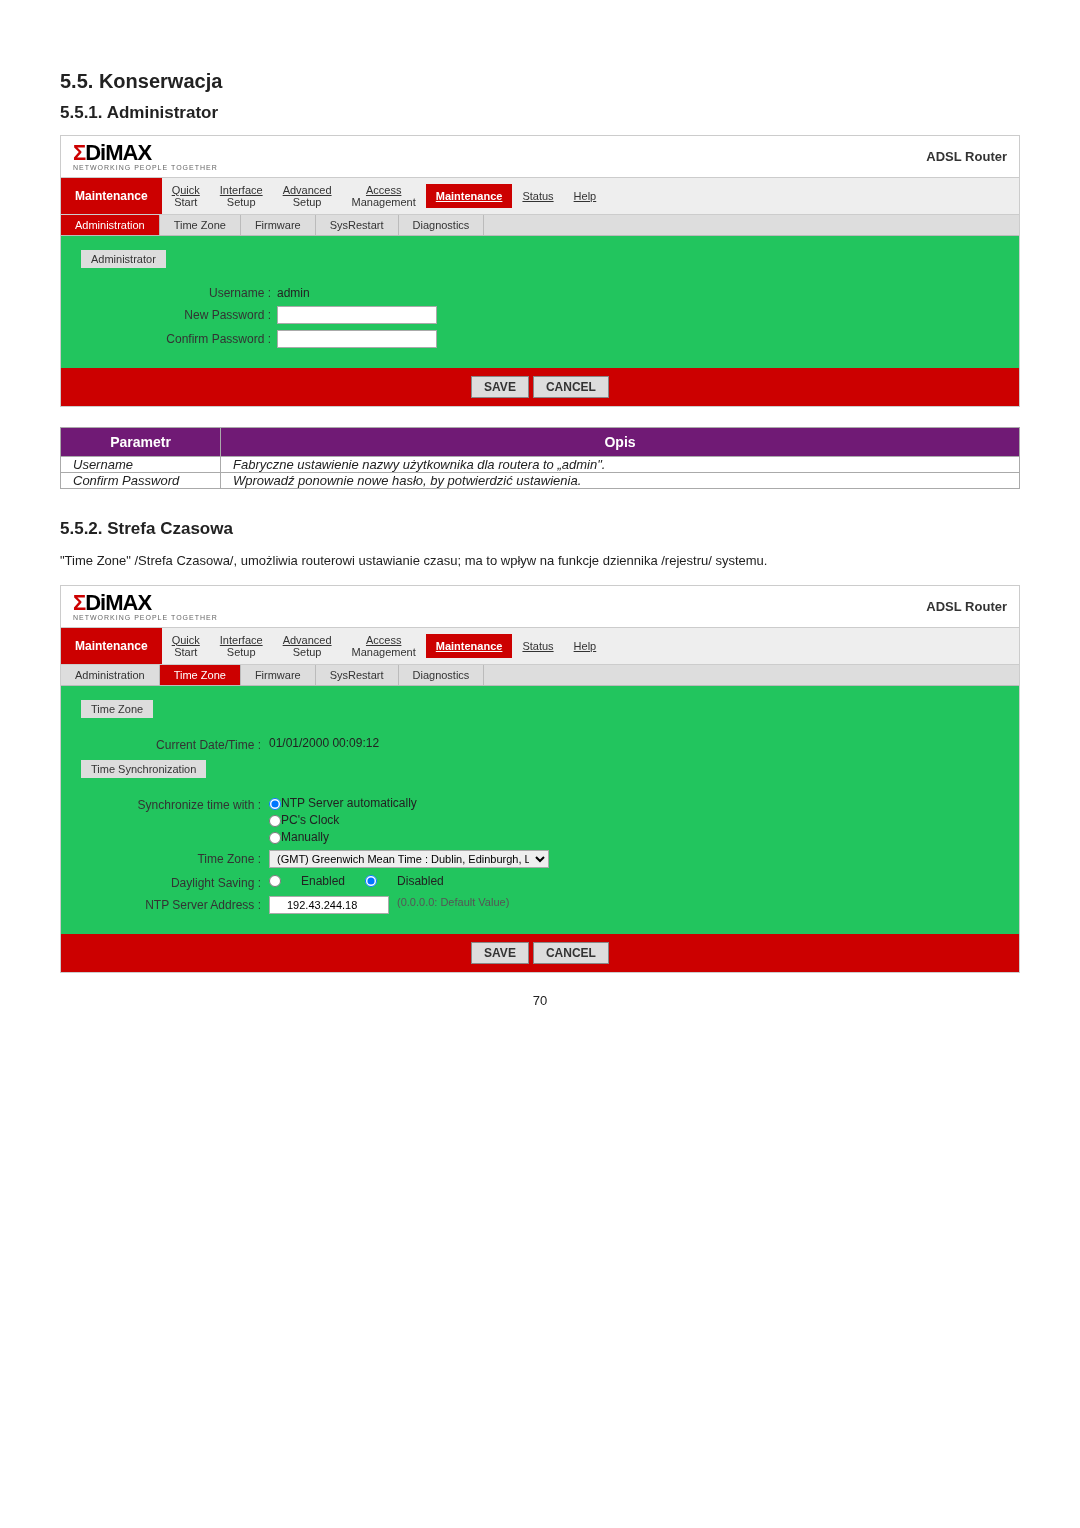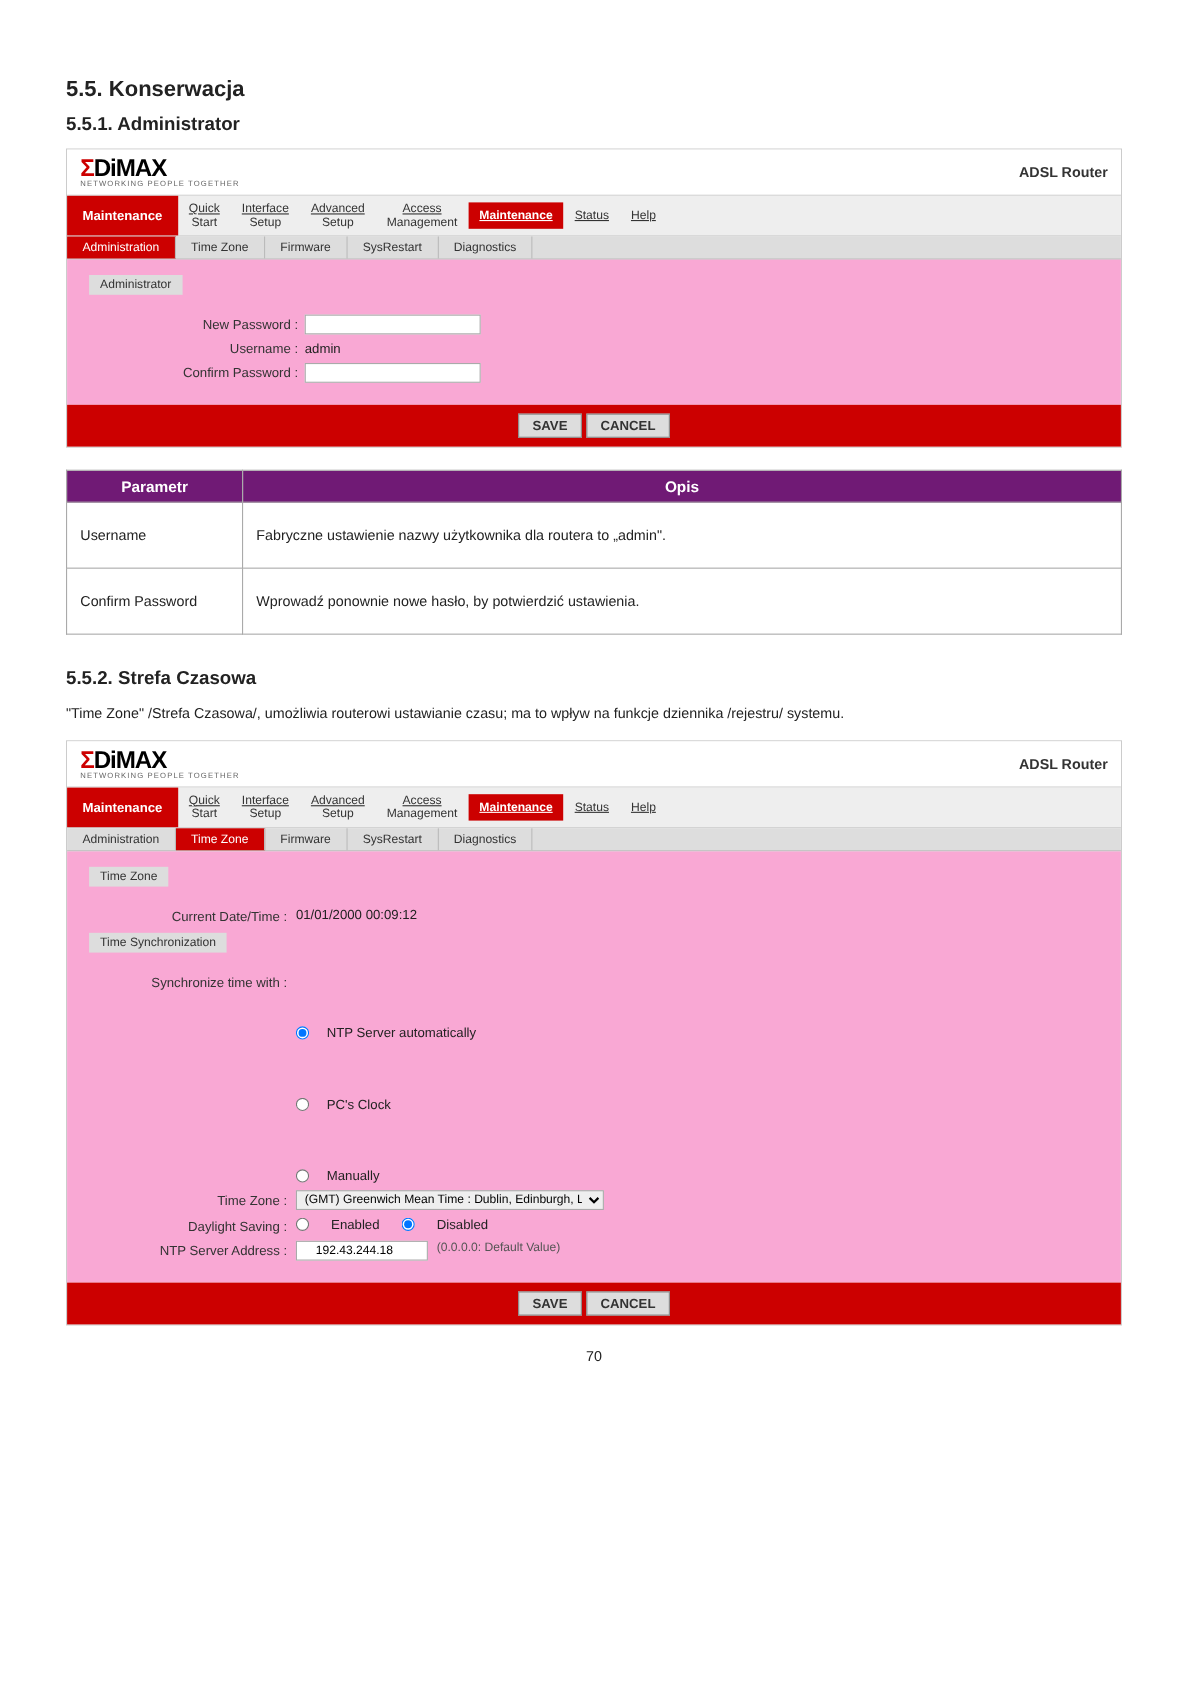--- a/index.html
+++ b/index.html
@@ -139,21 +139,21 @@
     }
 
     .sub-nav-item.active {
       background: #c00;
       color: #fff;
     }
 
     
     .panel-body {
       padding: 14px 20px;
-      background: #f9a8d4;
+      background: #22c55e;
     }
 
     .section-label {
       display: inline-block;
       background: #ddd;
       padding: 3px 10px;
       font-size: 11px;
       margin-bottom: 10px;
       color: #333;
     }
@@ -217,24 +217,25 @@
     .desc-table th {
       background: #701a75;
       color: #fff;
       padding: 6px 12px;
       text-align: center;
       font-size: 14px;
       border: 1px solid #aaa;
     }
 
     .desc-table td {
-      padding: 22px 12px;
+      padding: 0 12px;
       border: 1px solid #aaa;
       font-size: 13px;
       vertical-align: top;
+      font-style: italic;
     }
 
     .desc-table td:first-child {
       width: 160px;
       font-weight: normal;
     }
 
     
     .tz-form-row {
       display: flex;
@@ -257,24 +258,23 @@
     }
 
     .radio-group {
       display: flex;
       flex-direction: column;
       gap: 3px;
     }
 
     .radio-row {
       display: flex;
-      align-items: center;
-      gap: 16px;
-      font-size: 12px;
-      margin-top: 48px;
+      align-items: flex-end;
+      gap: 0;
+      font-size: 12px;
     }
 
     .radio-input {
       width: 12px;
       height: 12px;
     }
 
     .tz-select {
       font-size: 11px;
       border: 1px solid #aaa;
@@ -362,26 +362,26 @@
     <div class="sub-nav-item">SysRestart</div>
     <div class="sub-nav-item">Diagnostics</div>
   </div>
 
   <div class="panel-body">
     <div class="panel-section-label">
       <span class="section-label">Administrator</span>
     </div>
 
     <div class="form-row">
+      <div class="form-label">Username :</div>
+      <div class="form-value">admin</div>
+    </div>
+    <div class="form-row">
       <div class="form-label">New Password :</div>
       <input class="form-input" type="password" value="" style="">
-    </div>
-    <div class="form-row">
-      <div class="form-label">Username :</div>
-      <div class="form-value">admin</div>
     </div>
     <div class="form-row">
       <div class="form-label">Confirm Password :</div>
       <input class="form-input" type="password" value="" style="">
     </div>
   </div>
 
   <div class="button-bar">
     <button class="btn">SAVE</button>
     <button class="btn">CANCEL</button>

